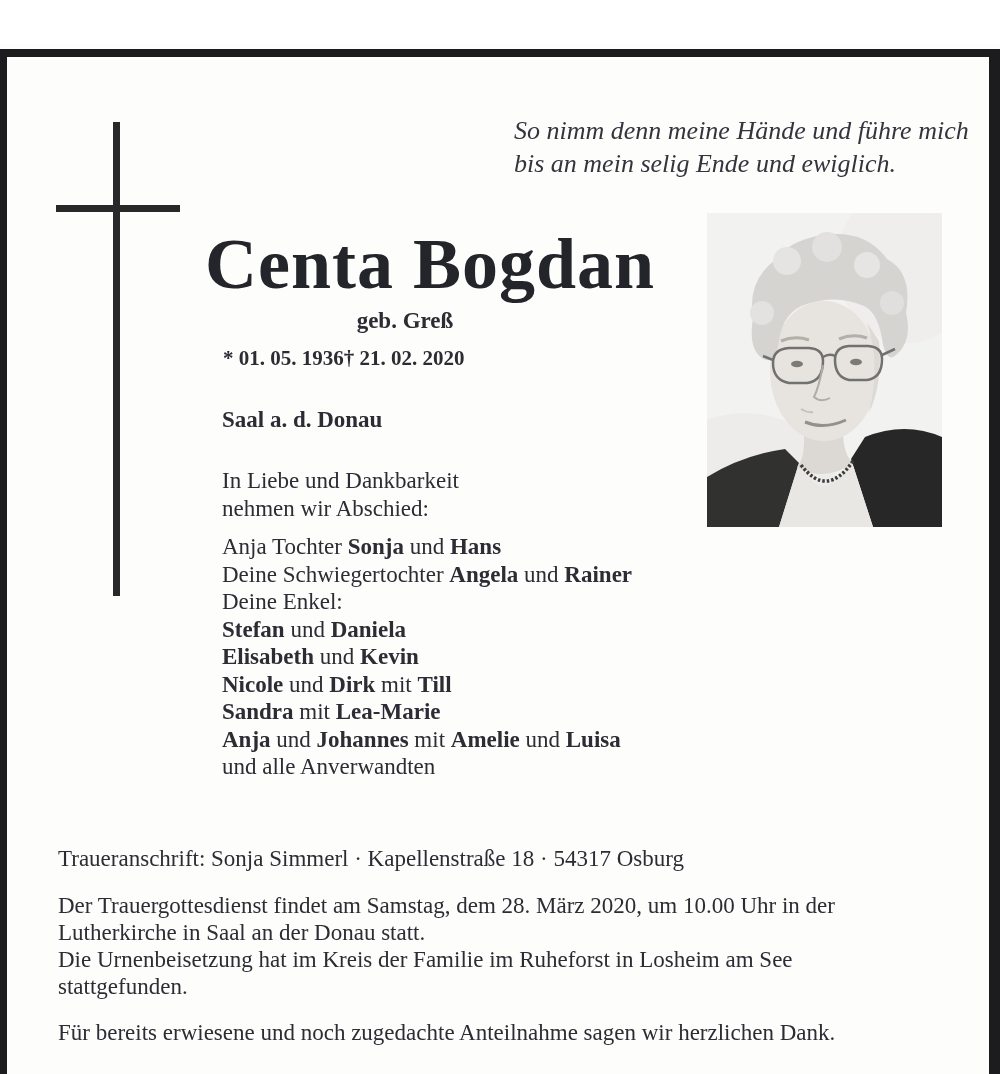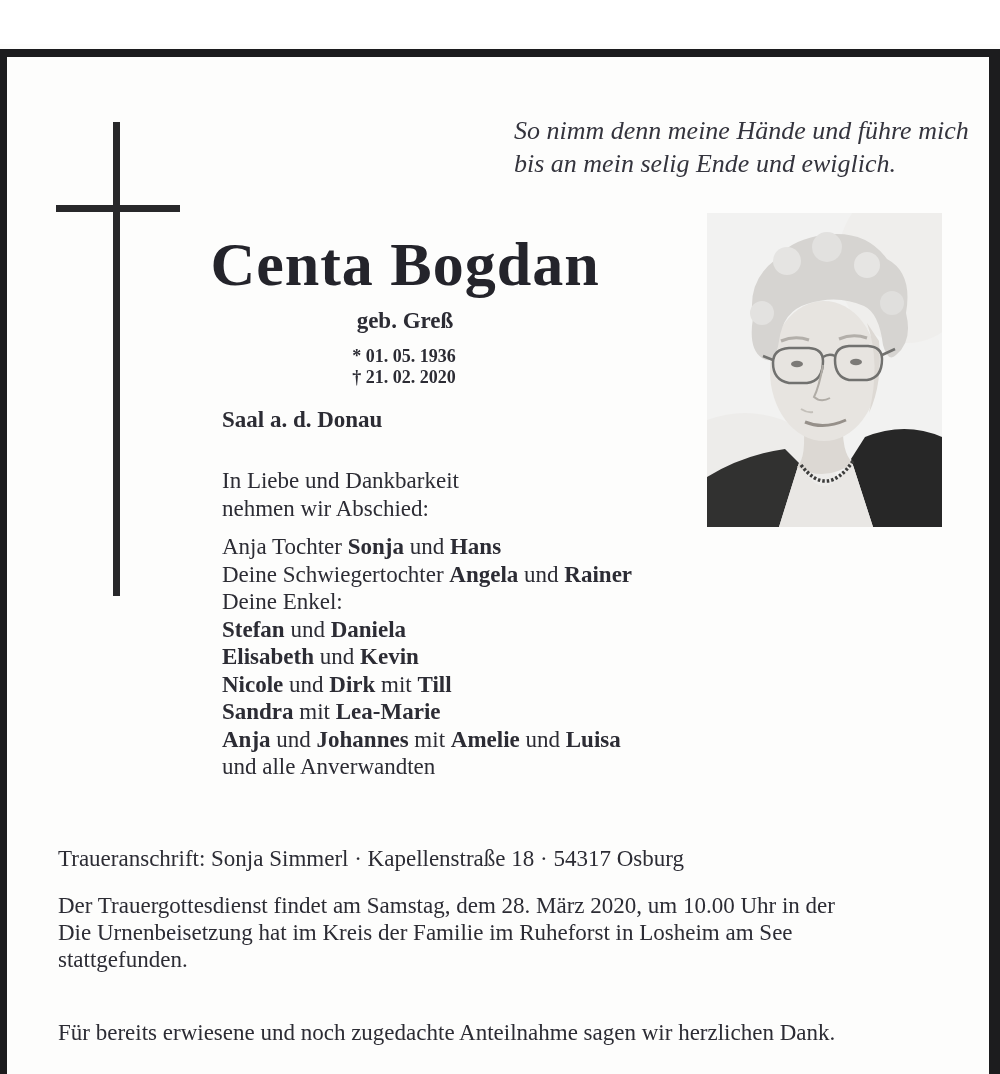--- a/index.html
+++ b/index.html
@@ -18,24 +18,24 @@
   .cross-v { position:absolute; left:113px; top:78px;  width:7px;  height:474px; background:#28282a; }
   .cross-h { position:absolute; left:56px;  top:161px; width:124px; height:7px;  background:#28282a; }
 
   .quote {
     position:absolute; left:514px; top:70px;
     font-style:italic; font-size:26px; line-height:33px; color:#34343d;
   }
   .photo { position:absolute; left:707px; top:169px; width:235px; height:314px; }
 
   .header { position:absolute; left:205px; top:188px; width:400px; text-align:center; }
-  .name   { font-size:62px; font-weight:bold; letter-spacing:1px; line-height:64px; color:#24242b; white-space:nowrap; }
+  .name   { font-size:72px; font-weight:bold; letter-spacing:1px; line-height:64px; color:#24242b; white-space:nowrap; }
   .maiden { font-size:23px; font-weight:bold; margin-top:12px; }
   .dates  { display:flex; padding:0 20px 0 18px; margin-top:12px;
-            font-size:18px; font-weight:bold;flex-direction:column; }
+            font-size:21px; font-weight:bold; }
 
   .residence { position:absolute; left:222px; top:363px; font-size:23px; font-weight:bold; }
   .intro     { position:absolute; left:222px; top:423px; font-size:23px; line-height:28px; }
   .mourners  { position:absolute; left:222px; top:489px; font-size:23px; line-height:27.5px; }
   .bold      { font-weight:bold; }
 
   .address { position:absolute; left:58px; top:802px; font-size:23px; }
   .service { position:absolute; left:58px; top:848px; font-size:23px; line-height:27px; }
   .thanks  { position:absolute; left:58px; top:976px; font-size:23px; }
 </style>
@@ -125,19 +125,20 @@
       <div><span class="bold">Nicole</span><span> und </span><span class="bold">Dirk</span><span> mit </span><span class="bold">Till</span></div>
       <div><span class="bold">Sandra</span><span> mit </span><span class="bold">Lea-Marie</span></div>
       <div><span class="bold">Anja</span><span> und </span><span class="bold">Johannes</span><span> mit </span><span class="bold">Amelie</span><span> und </span><span class="bold">Luisa</span></div>
       <div><span>und alle Anverwandten</span></div>
     </div>
 
   <div class="address">Traueranschrift: Sonja Simmerl · Kapellenstraße 18 · 54317 Osburg</div>
 
   <div class="service">
       <div>Der Trauergottesdienst findet am Samstag, dem 28. März 2020, um 10.00 Uhr in der</div>
+      <div>Lutherkirche in Saal an der Donau statt.</div>
       <div>Die Urnenbeisetzung hat im Kreis der Familie im Ruheforst in Losheim am See</div>
       <div>stattgefunden.</div>
     </div>
 
   <div class="thanks">Für bereits erwiesene und noch zugedachte Anteilnahme sagen wir herzlichen Dank.</div>
 
 </div>
 
 </body></html>

